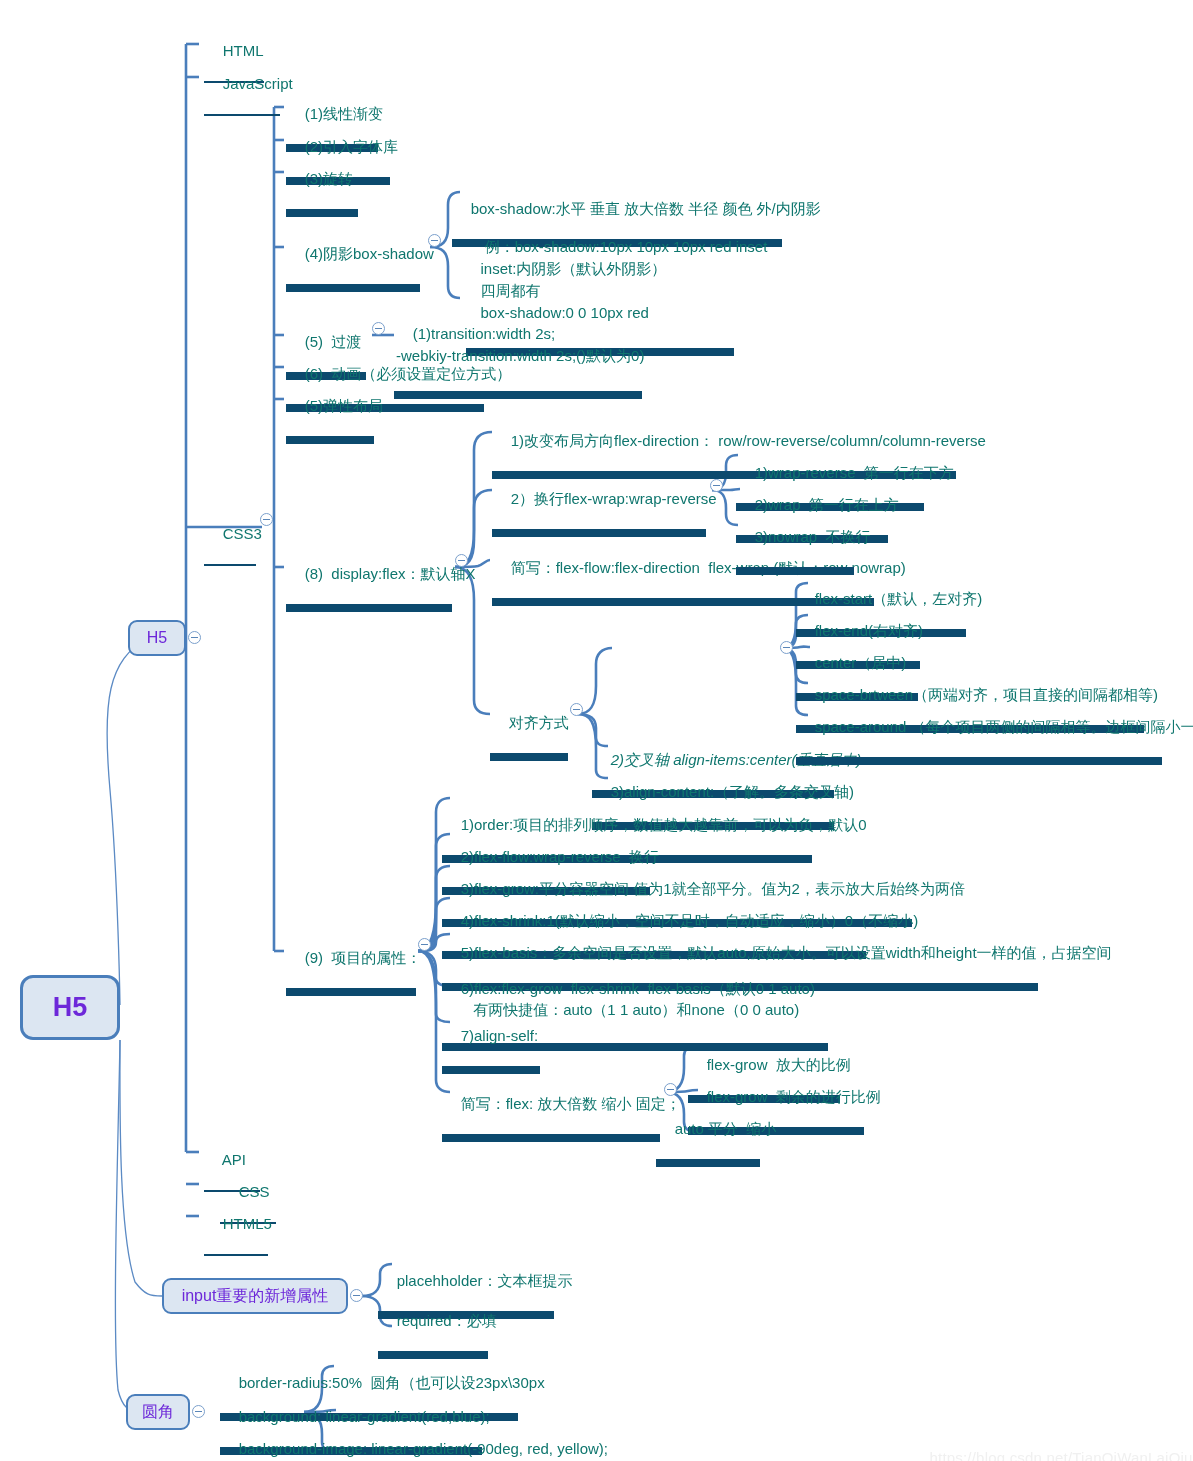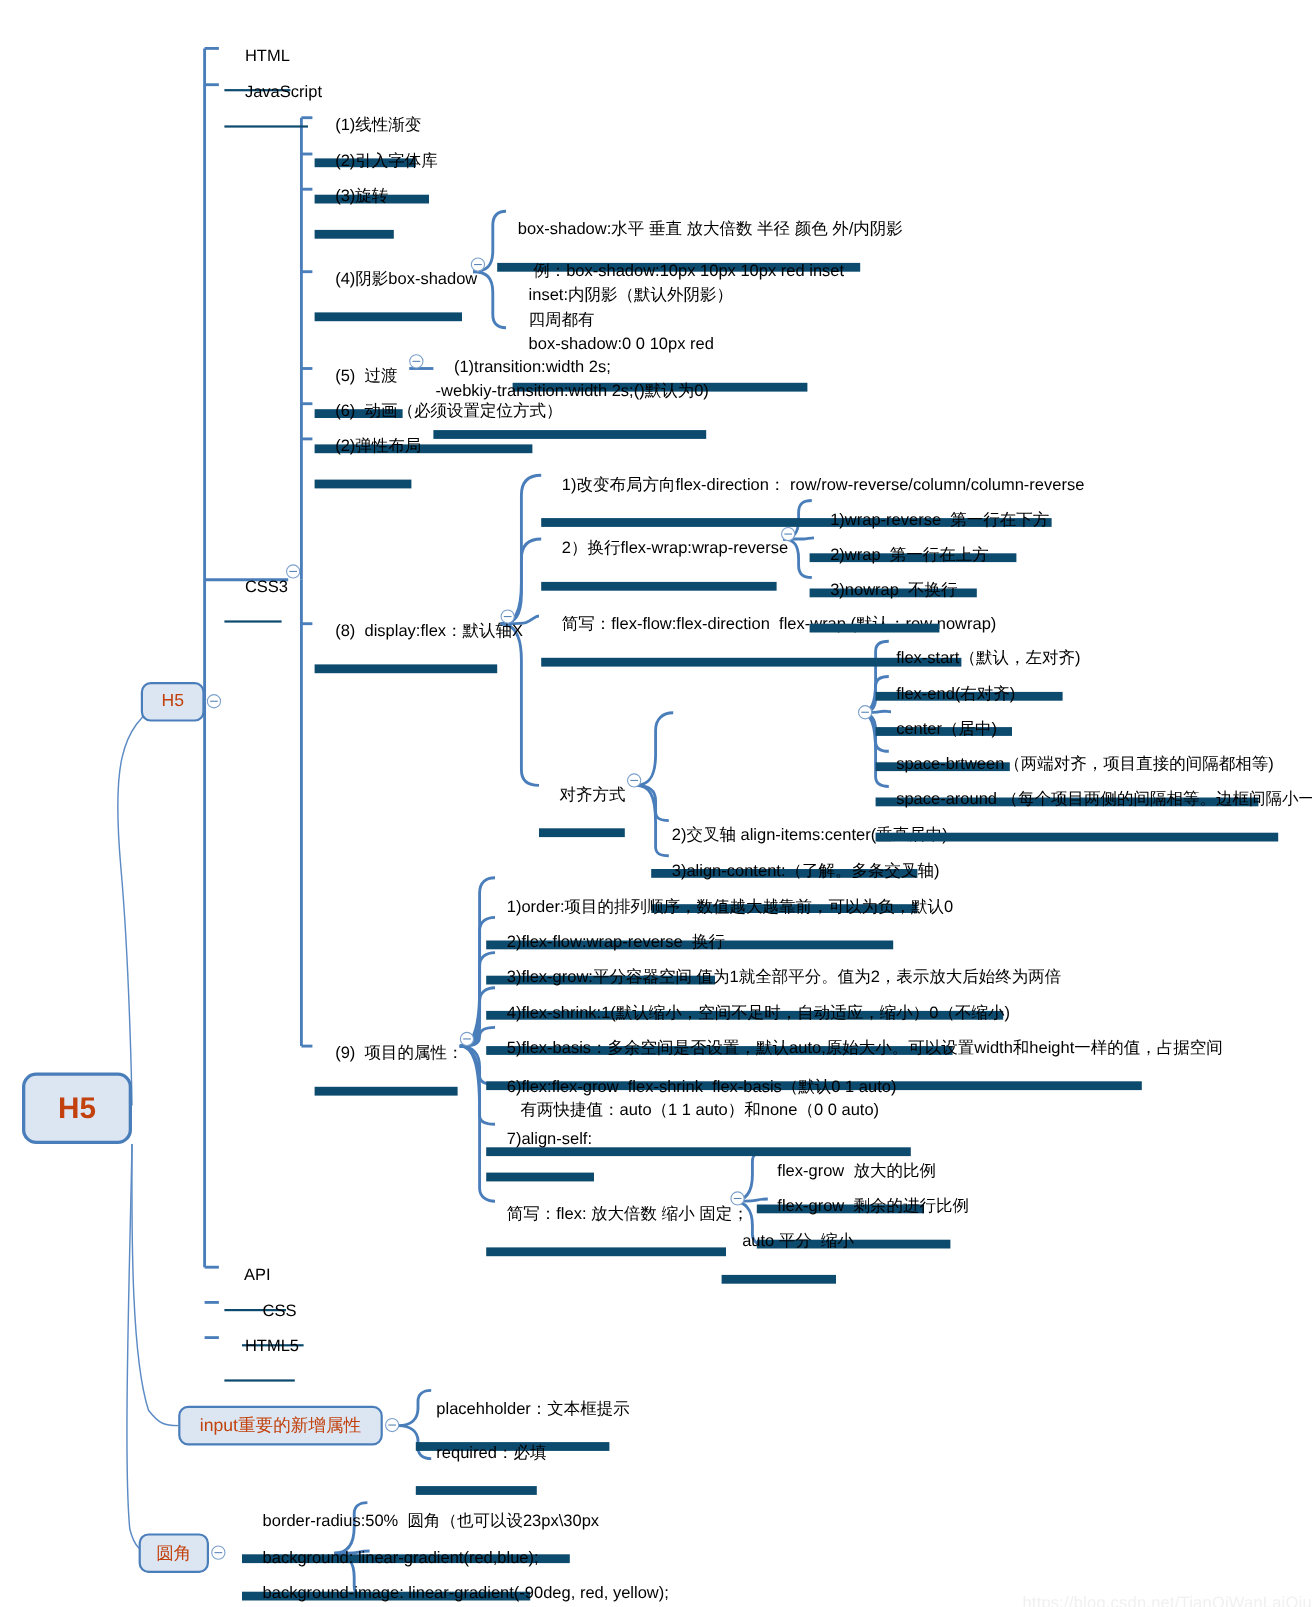--- a/index.html
+++ b/index.html
@@ -17,37 +17,37 @@
   #wires{
     position:absolute;
     left:0;top:0;
     width:1193px;height:1461px;
     pointer-events:none;
   }
 
   
   .node{
     position:absolute;
-    color:#000000;
+    color:#0f766e;
     font-size:15px;
     line-height:19px;
     white-space:pre;
     border-bottom:8px solid #0c4a6e;
     padding:0 2px 2px 2px;
     box-sizing:border-box;
   }
   .node.thin{border-bottom-width:2px;}
 
   
   .boxnode{
     position:absolute;
     background:#dce6f2;
     border:2px solid #4a7ebb;
     border-radius:9px;
-    color:#c2410c;
+    color:#6d28d9;
     display:flex;
     align-items:center;
     justify-content:center;
     box-sizing:border-box;
     font-size:16px;
   }
   .boxnode.root{
     border-width:3px;
     border-radius:13px;
     font-size:27px;
@@ -234,21 +234,21 @@
 
   <div class="node" style="left:286px;top:313px;width:80px;">
     <span>(5)  过渡</span>
   </div>
   <div class="handle" style="left:372px;top:322px;"></div>
 
   <div class="node" style="left:286px;top:345px;width:198px;">
     <span>(6)  动画（必须设置定位方式）</span>
   </div>
   <div class="node" style="left:286px;top:377px;width:88px;">
-    <span>(2)弹性布局</span>
+    <span>(5)弹性布局</span>
   </div>
 
   <div class="node" style="left:286px;top:545px;width:166px;">
     <span>(8)  display:flex：默认轴X</span>
   </div>
   <div class="handle" style="left:455px;top:554px;"></div>
 
   <div class="node" style="left:286px;top:929px;width:130px;">
     <span>(9)  项目的属性：</span>
   </div>
@@ -292,21 +292,21 @@
   </div>
   <div class="node" style="left:736px;top:476px;width:152px;">
     <span>2)wrap  第一行在上方</span>
   </div>
   <div class="node" style="left:736px;top:508px;width:118px;">
     <span>3)nowrap  不换行</span>
   </div>
 
   <div class="handle" style="left:780px;top:641px;"></div>
 
-  <div class="node" style="left:592px;top:731px;width:242px;">
+  <div class="node" style="left:592px;top:731px;width:242px;font-style:italic;">
     <span>2)交叉轴 align-items:center(垂直居中)</span>
   </div>
   <div class="node" style="left:592px;top:763px;width:242px;">
     <span>3)align-content:（了解。多条交叉轴)</span>
   </div>
 
   <div class="node" style="left:796px;top:570px;width:170px;">
     <span>flex-start（默认，左对齐)</span>
   </div>
   <div class="node" style="left:796px;top:602px;width:124px;">

